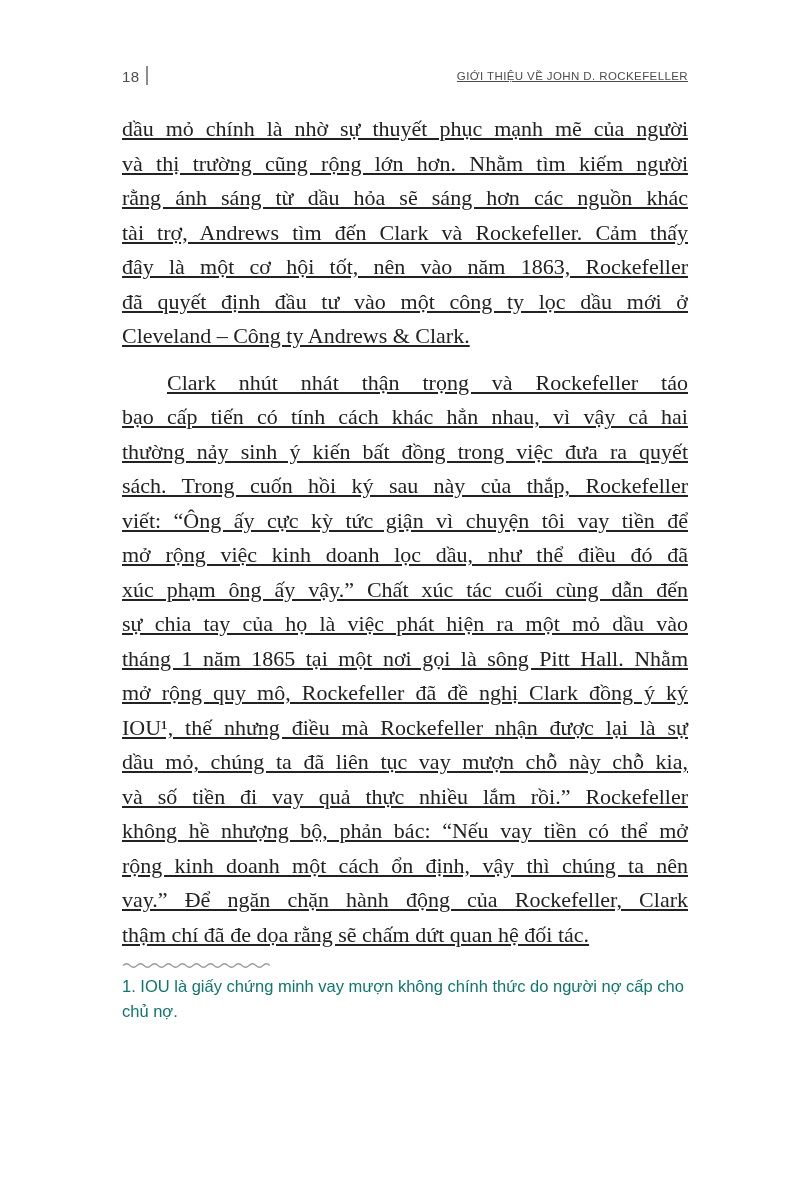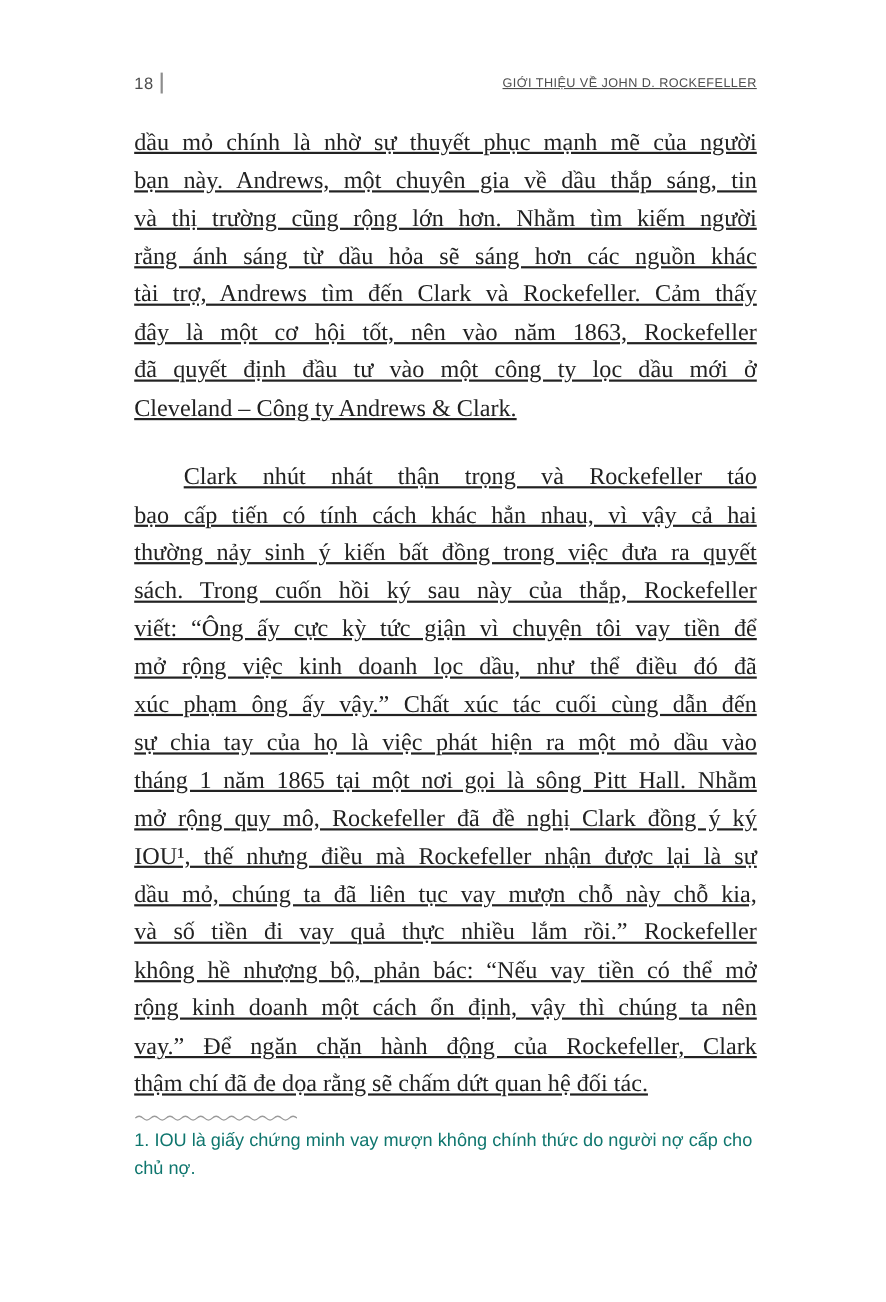--- a/index.html
+++ b/index.html
@@ -54,21 +54,21 @@
   .page-body {
     position: absolute;
     left: 122px;
     top: 112px;
     width: 566px;
     color: #222222;
     font-size: 22px;
     line-height: 34.5px;
   }
   .para { margin: 0; text-decoration: underline; }
-  .para + .para { margin-top: 28px; }
+  .para + .para { margin-top: 12px; }
   .para .line {
     text-align: justify;
     text-align-last: justify;
   }
   .para .line.last {
     text-align-last: left;
   }
   .para-indent .line:first-child {
     text-indent: 45px;
   }
@@ -100,21 +100,20 @@
     <div class="header-left">
       <span class="page-number">18</span>
       <span class="header-divider"></span>
     </div>
     <span class="running-title">GIỚI THIỆU VỀ JOHN D. ROCKEFELLER</span>
   </div>
 
   <div class="page-body">
     <div class="para">
         <div class="line">dầu mỏ chính là nhờ sự thuyết phục mạnh mẽ của người</div>
-        <div class="line">bạn này. Andrews, một chuyên gia về dầu thắp sáng, tin</div>
         <div class="line">và thị trường cũng rộng lớn hơn. Nhằm tìm kiếm người</div>
         <div class="line">rằng ánh sáng từ dầu hỏa sẽ sáng hơn các nguồn khác</div>
         <div class="line">tài trợ, Andrews tìm đến Clark và Rockefeller. Cảm thấy</div>
         <div class="line">đây là một cơ hội tốt, nên vào năm 1863, Rockefeller</div>
         <div class="line">đã quyết định đầu tư vào một công ty lọc dầu mới ở</div>
         <div class="line last">Cleveland – Công ty Andrews &amp; Clark.</div>
       </div>
     <div class="para para-indent">
         <div class="line">Clark nhút nhát thận trọng và Rockefeller táo</div>
         <div class="line">bạo cấp tiến có tính cách khác hẳn nhau, vì vậy cả hai</div>

